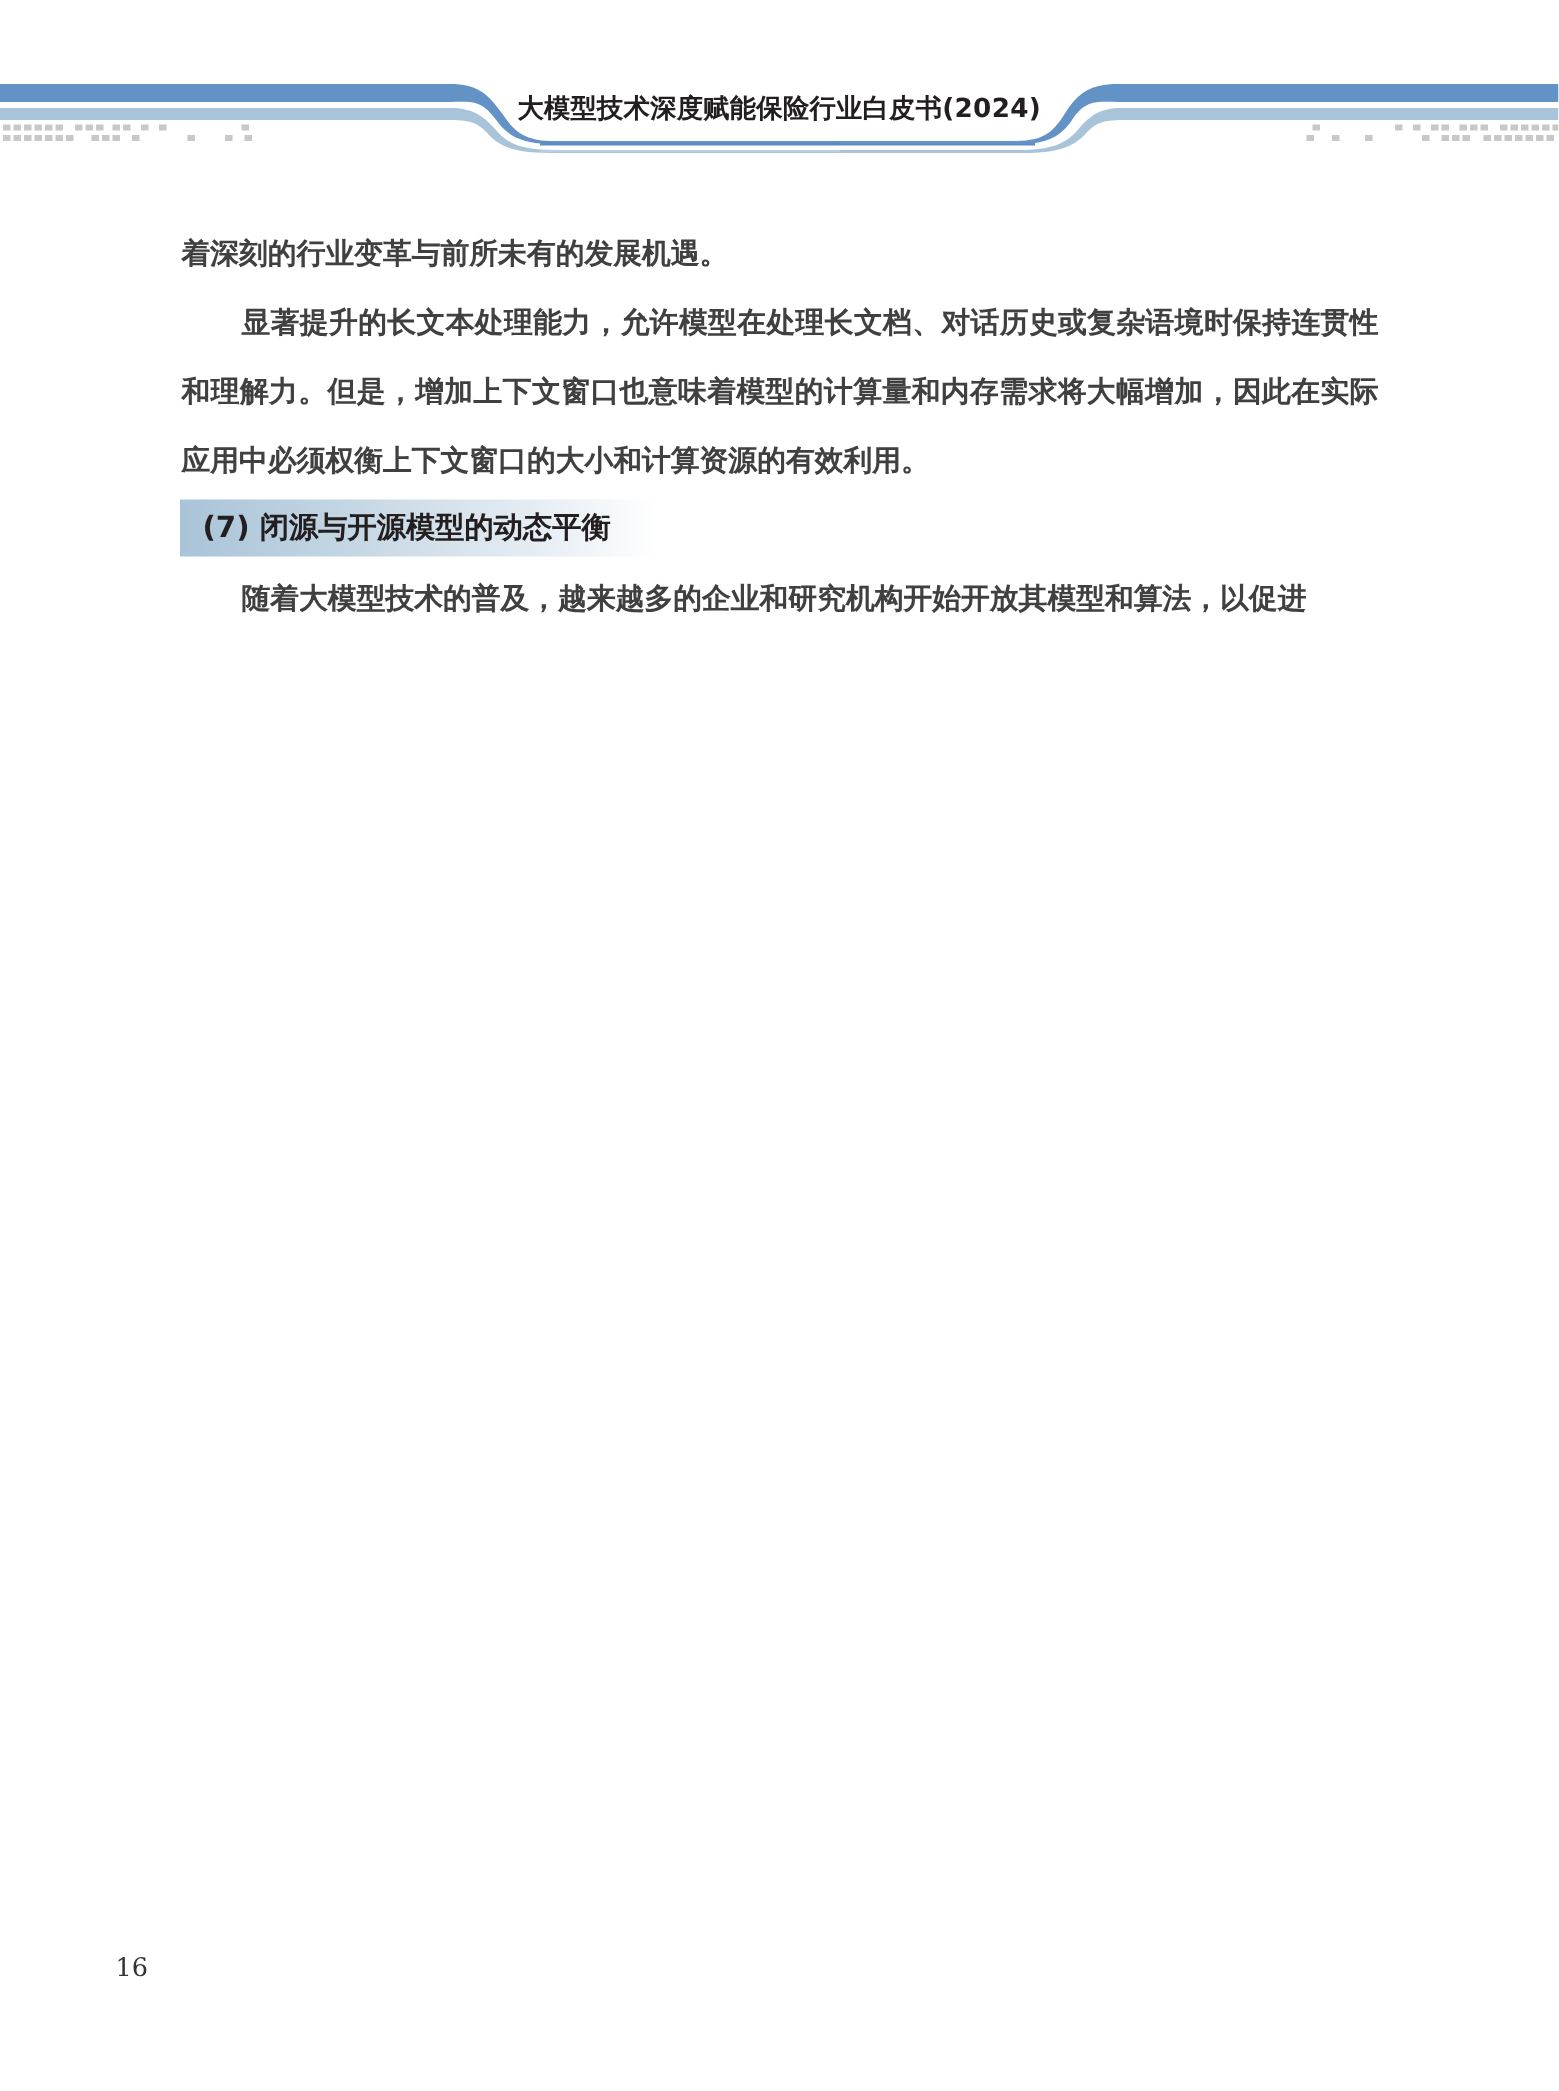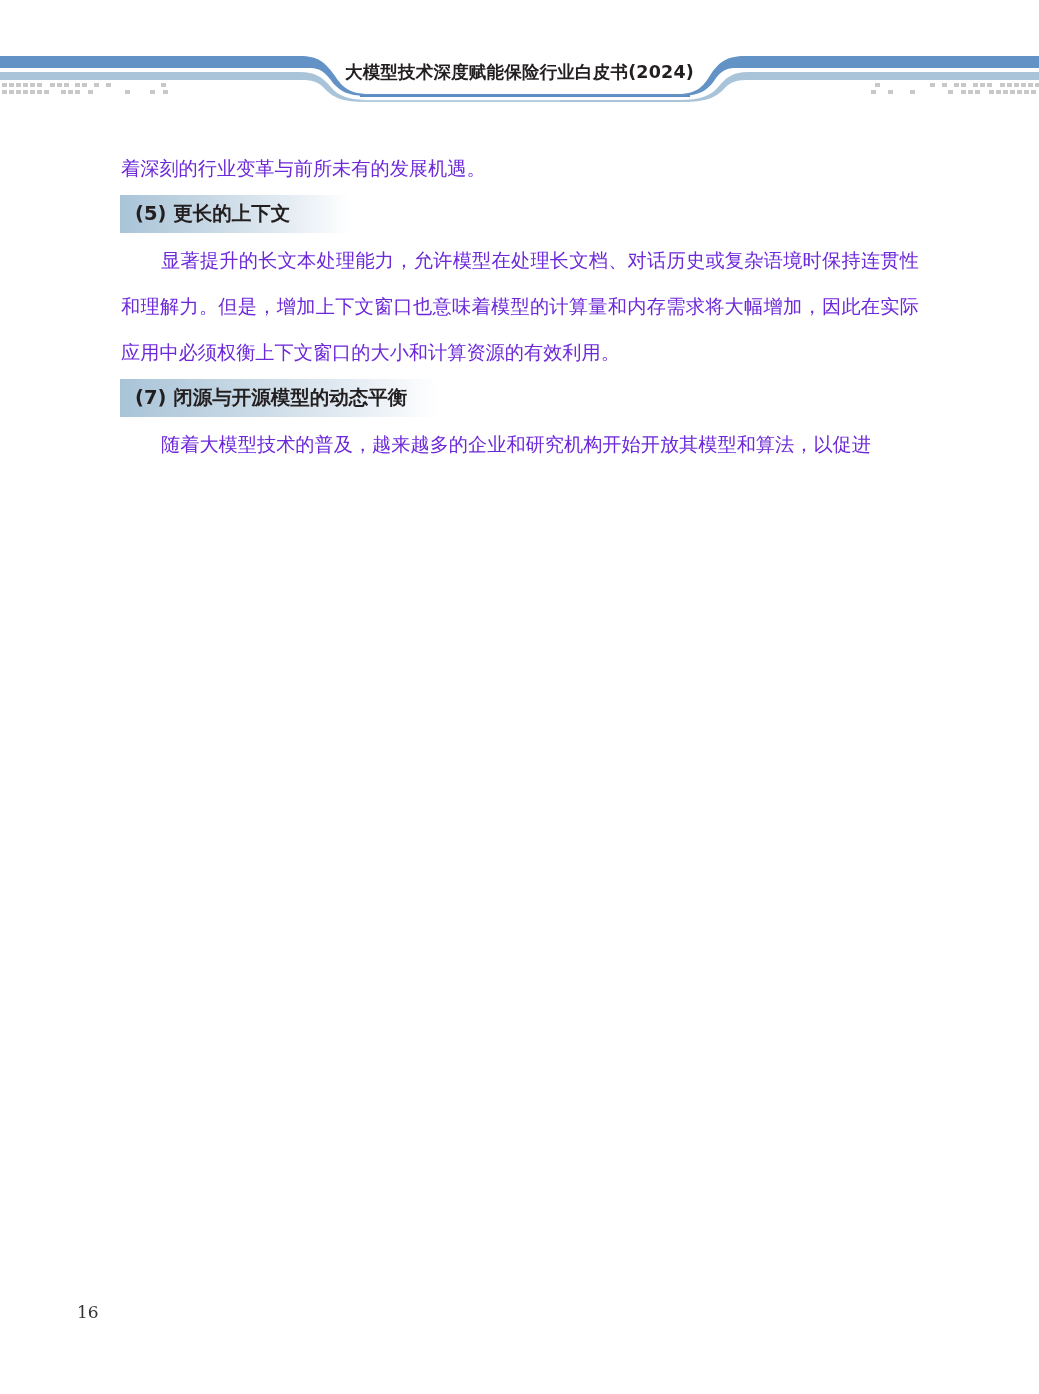--- a/index.html
+++ b/index.html
@@ -12,21 +12,21 @@
     .header svg { position: absolute; left: 0; top: 0; }
     .header-title {
       position: absolute; left: 0; width: 1039px; top: 60px; text-align: center;
       font-size: 17.5px; color: #231f20; letter-spacing: 0.2px;
     }
     .content {
       position: absolute; left: 121px; top: 146px; width: 798px;
     }
     .p {
       font-size: 19.2px; line-height: 46px; margin: 0; text-align: justify;
-      text-align-last: left; color: #6d28d9;
+      text-align-last: left; color: #404040; font-weight: bold;
     }
     .p.indent { text-indent: 40px; }
     .h {
       position: relative; height: 38px; margin: 3px 0 5px -1px;
       width: 230px;
       background: linear-gradient(90deg, #a9c4d8 0%, #c4d6e3 35%, #e6edf4 75%, #ffffff 100%);
     }
     .h span {
       position: absolute; left: 15px; top: 5px; font-size: 19.5px; font-weight: bold; color: #231f20;
     }
@@ -114,23 +114,20 @@
         <rect x="1024" y="90" width="5" height="4"></rect>
         <rect x="1031" y="90" width="5" height="4"></rect>
     </g>
   </svg>
   <div class="header-title">大模型技术深度赋能保险行业白皮书(2024)</div>
 </div>
 
 <div class="content">
   <p class="p">着深刻的行业变革与前所未有的发展机遇。</p>
 
-  <div class="h">
-    <span>(5) 更长的上下文</span>
-  </div>
   <p class="p indent">显著提升的长文本处理能力，允许模型在处理长文档、对话历史或复杂语境时保持连贯性和理解力。但是，增加上下文窗口也意味着模型的计算量和内存需求将大幅增加，因此在实际应用中必须权衡上下文窗口的大小和计算资源的有效利用。</p>
 
   <div class="h h6">
     <span>(7) 闭源与开源模型的动态平衡</span>
   </div>
   <p class="p indent">随着大模型技术的普及，越来越多的企业和研究机构开始开放其模型和算法，以促进</p>
 </div>
 
 <div class="page-number">16</div>
 

